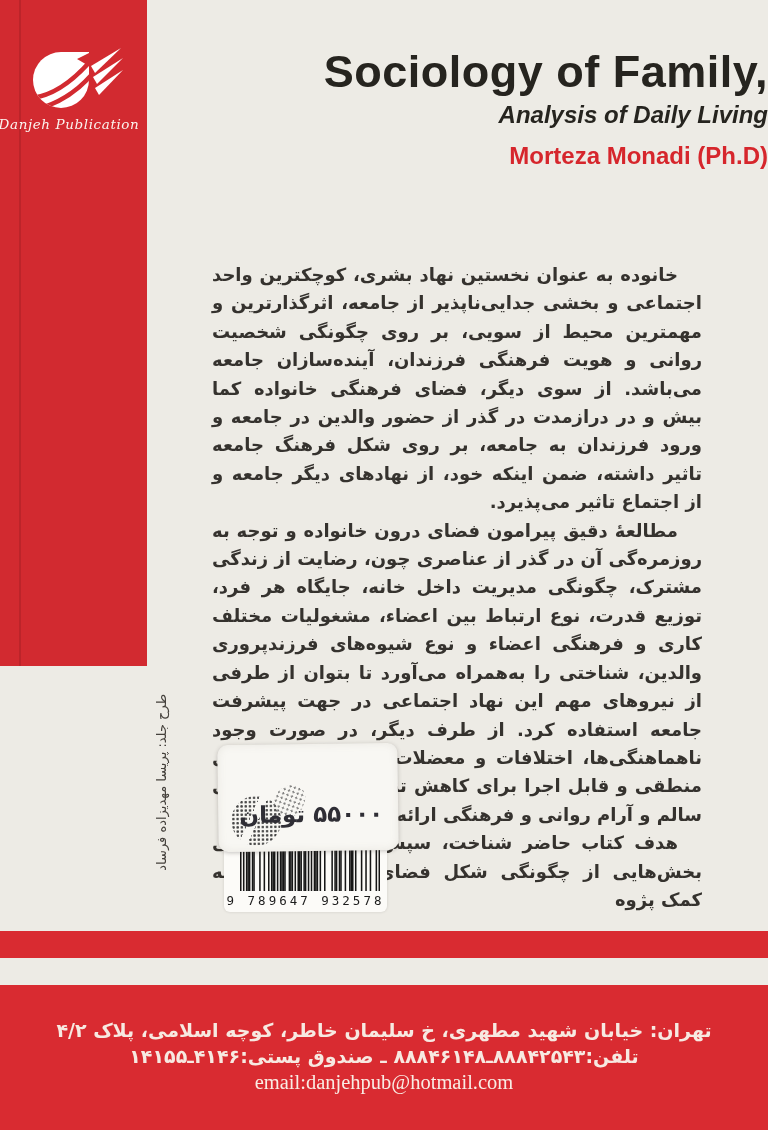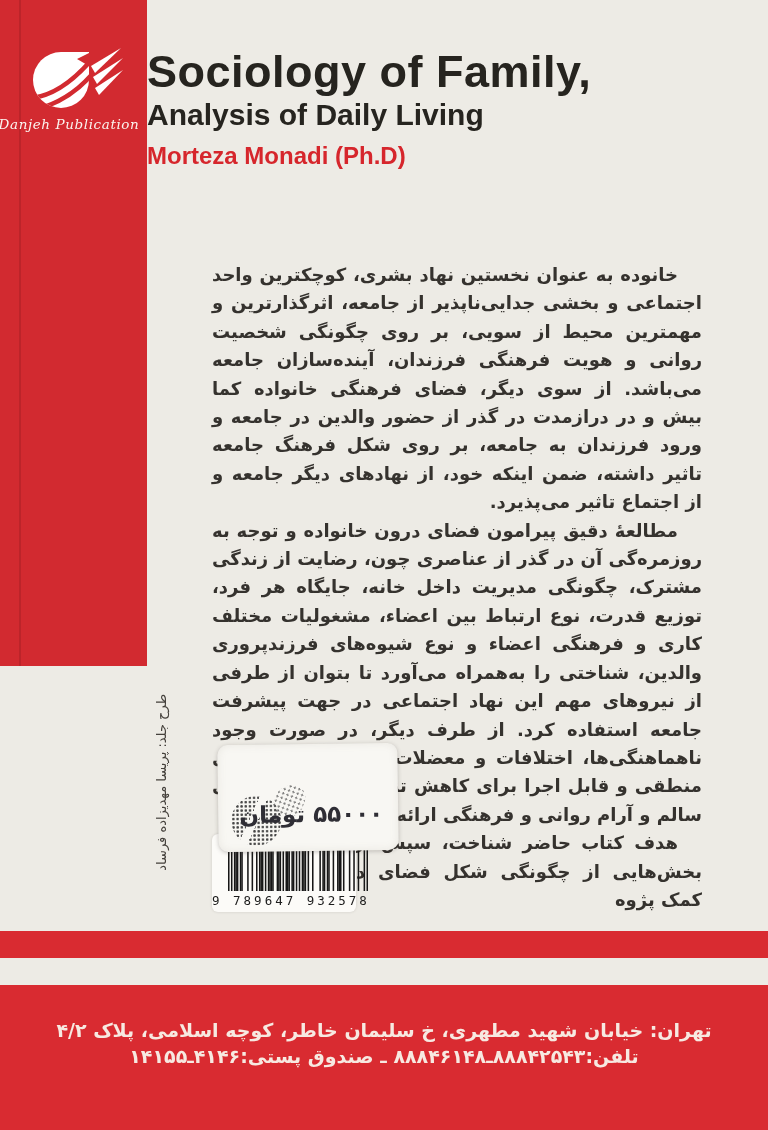--- a/index.html
+++ b/index.html
@@ -21,23 +21,23 @@
   .spine{position:absolute;left:0;top:0;width:147px;height:666px;background:var(--spine-red);}
   .spine-crease{position:absolute;left:19px;top:0;width:2px;height:100%;background:rgba(50,0,8,.13);}
   .logo{position:absolute;left:31px;top:46px;width:92px;height:66px;}
   .pubname{
     position:absolute;left:-8px;top:116px;width:154px;
     color:#fbf4ef;font-family:"DejaVu Serif","Liberation Serif",serif;
     font-style:italic;font-size:13.5px;letter-spacing:.6px;white-space:nowrap;text-align:center;
   }
 
   
-  .titleblock{position:absolute;left:147px;right:0;top:46px;text-align:left;color:#26241f;font-family:"Liberation Sans","DejaVu Sans",sans-serif;}
+  .titleblock{position:absolute;left:147px;right:0;top:46px;text-align:right;color:#26241f;font-family:"Liberation Sans","DejaVu Sans",sans-serif;}
   .title{font-size:45px;font-weight:700;letter-spacing:.5px;line-height:52px;}
-  .sub{font-size:30px;font-weight:700;line-height:33px;}
+  .sub{font-size:24px;font-weight:700;line-height:33px;font-style:italic;}
   .author{margin-top:11px;font-size:24px;font-weight:700;color:var(--accent-red);}
 
   
   .bodytext{
     position:absolute;left:212px;top:261px;width:490px;
     direction:rtl;unicode-bidi:embed;
     font-size:18px;line-height:28.4px;font-weight:700;color:var(--text-dark);
     text-align:justify;text-align-last:right;
   }
   .bodytext p{margin:0;text-indent:24px;}
@@ -45,21 +45,21 @@
   
   .designer{position:absolute;left:152px;top:694px;width:22px;height:216px;}
   .designer span{
     position:absolute;left:2px;top:216px;display:block;width:216px;
     transform-origin:0 0;transform:rotate(-90deg);
     direction:rtl;font-size:13px;font-weight:500;color:#45413c;white-space:nowrap;text-align:right;
   }
 
   
   .bclabel{
-    position:absolute;left:212px;top:834px;width:144px;height:78px;
+    position:absolute;left:224px;top:834px;width:163px;height:78px;
     background:#fcfbf8;border-radius:6px;box-shadow:0 0 3px rgba(40,35,30,.15);z-index:3;
   }
   .bcbars{position:absolute;left:16px;top:5px;width:140px;height:52px;}
   .bcdigits{
     position:absolute;left:0;right:0;top:59px;text-align:center;
     font-family:"DejaVu Sans Mono","Liberation Mono",monospace;
     font-size:12.5px;letter-spacing:3px;color:#1c1c1c;white-space:nowrap;
   }
 
   
@@ -200,16 +200,17 @@
     <div class="halftone"></div>
     <div class="halftone-blob"></div>
     <div class="price" dir="rtl">۵۵۰۰۰ تومان</div>
   </div>
 
   <div class="band"></div>
   <div class="footer">
     <div class="footer-inner">
       <div class="addr" dir="rtl">تهران: خیابان شهید مطهری، خ سلیمان خاطر، کوچه اسلامی، پلاک ۴/۲</div>
       <div class="phone" dir="rtl">تلفن:۸۸۸۴۲۵۴۳ـ۸۸۸۴۶۱۴۸ ـ صندوق پستی:۴۱۴۶ـ۱۴۱۵۵</div>
+      <div class="email">email:danjehpub@hotmail.com</div>
     </div>
   </div>
 
 </div>
 
 </body></html>

